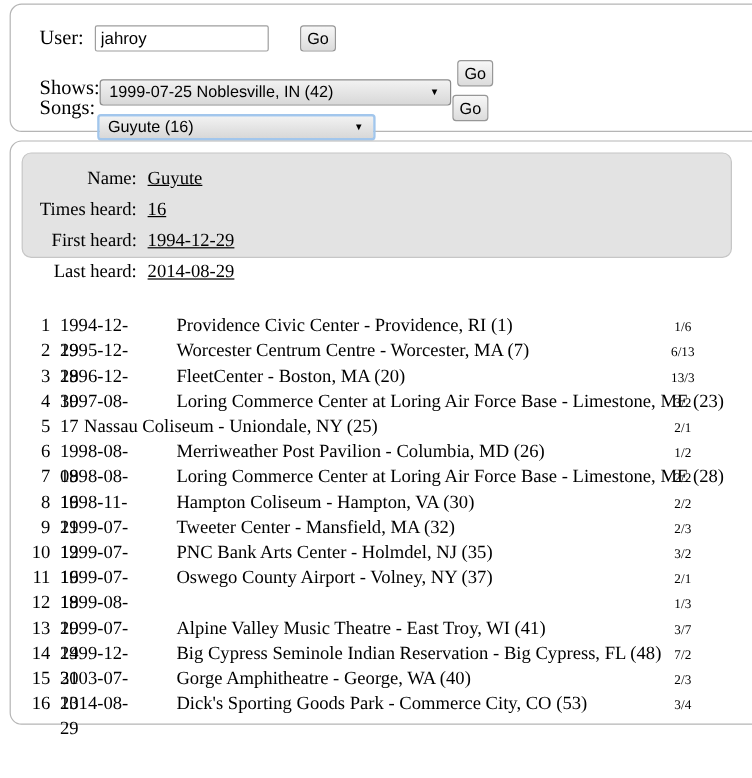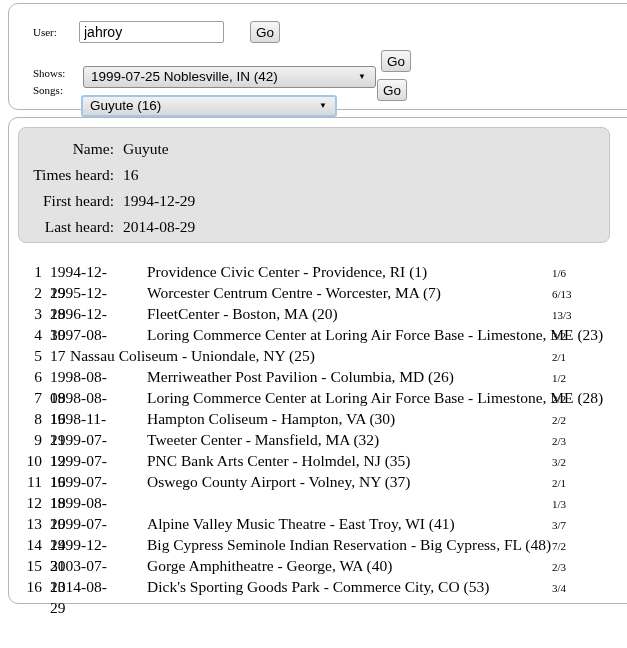--- a/index.html
+++ b/index.html
@@ -18,21 +18,21 @@
     border: 1px solid #b5b5b5;
     border-radius: 10px;
     background: #fff;
   }
   #form-panel { top: 3px; height: 107px; }
   #results-panel { top: 117px; height: 487px; }
 
   .form-label {
     position: absolute;
     left: 24px;
-    font-size: 11px;
+    font-size: 17px;
     line-height: 22px;
   }
   .text-input {
     position: absolute;
     left: 70px; top: 17px;
     width: 145px; height: 22px;
     border: 1px solid #9e9e9e;
     border-radius: 2px;
     padding: 0 4px;
     font: 14px "Liberation Sans", sans-serif;
@@ -69,30 +69,30 @@
     background: linear-gradient(#f7f7f7, #dcdcdc);
     border: 1px solid #979797;
     border-radius: 3px;
     font: 13.5px "Liberation Sans", sans-serif;
     color: #000;
     padding: 0 5px;
   }
   #info-panel {
     position: absolute;
     left: 9px; top: 9px;
-    width: 592px; height: 116px;
+    width: 592px; height: 88px;
     background: #e3e3e3;
     border: 1px solid #c6c6c6;
     border-radius: 8px;
     padding-top: 8px;
     font-size: 15.5px;
   }
   .info-row { display: flex; line-height: 26px; }
   .info-label { width: 95px; text-align: right; }
-  .info-value { margin-left: 9px; }
+  .info-value { margin-left: 9px; text-decoration: underline; }
 
   #perf-list {
     position: absolute;
     left: 0; top: 143px;
     width: 600px;
     font-size: 15.5px;
   }
   .perf-row {
     position: relative;
     display: flex;
@@ -100,21 +100,21 @@
     line-height: 21px;
     align-items: baseline;
   }
   .perf-num { width: 33px; text-align: right; }
   .perf-date { margin-left: 8px; width: 69px; }
   .perf-venue { margin-left: 28px; white-space: nowrap; }
   .perf-frac {
     position: absolute;
     left: 543px; top: 3px;
     width: 34px;
-    text-align: left;
+    text-align: center;
     font-size: 11px;
     line-height: 18px;
   }
 </style>
 </head>
 <body>
 
 <div class="panel" id="form-panel">
 
   <span class="form-label" style="top:17px">User:</span>
@@ -122,21 +122,21 @@
   <button class="go-btn" style="left:241px; top:17px">Go</button>
 
   <span class="form-label" style="top:58px">Shows:</span>
   <div class="fake-select" style="left:74px; top:46px; width:293px">
     <span>1999-07-25 Noblesville, IN (42)</span>
     <span class="select-arrow">▼</span>
   </div>
   <button class="go-btn" style="left:372px; top:46px">Go</button>
 
   <span class="form-label" style="top:75px">Songs:</span>
-  <div class="fake-select focused" style="left:72px; top:75px; width:256px">
+  <div class="fake-select focused" style="left:72px; top:75px; width:232px">
     <span>Guyute (16)</span>
     <span class="select-arrow" style="top:5px; right:8px">▼</span>
   </div>
   <button class="go-btn" style="left:368px; top:75px">Go</button>
 </div>
 
 <div class="panel" id="results-panel">
 
   <div id="info-panel">
     <div class="info-row">

